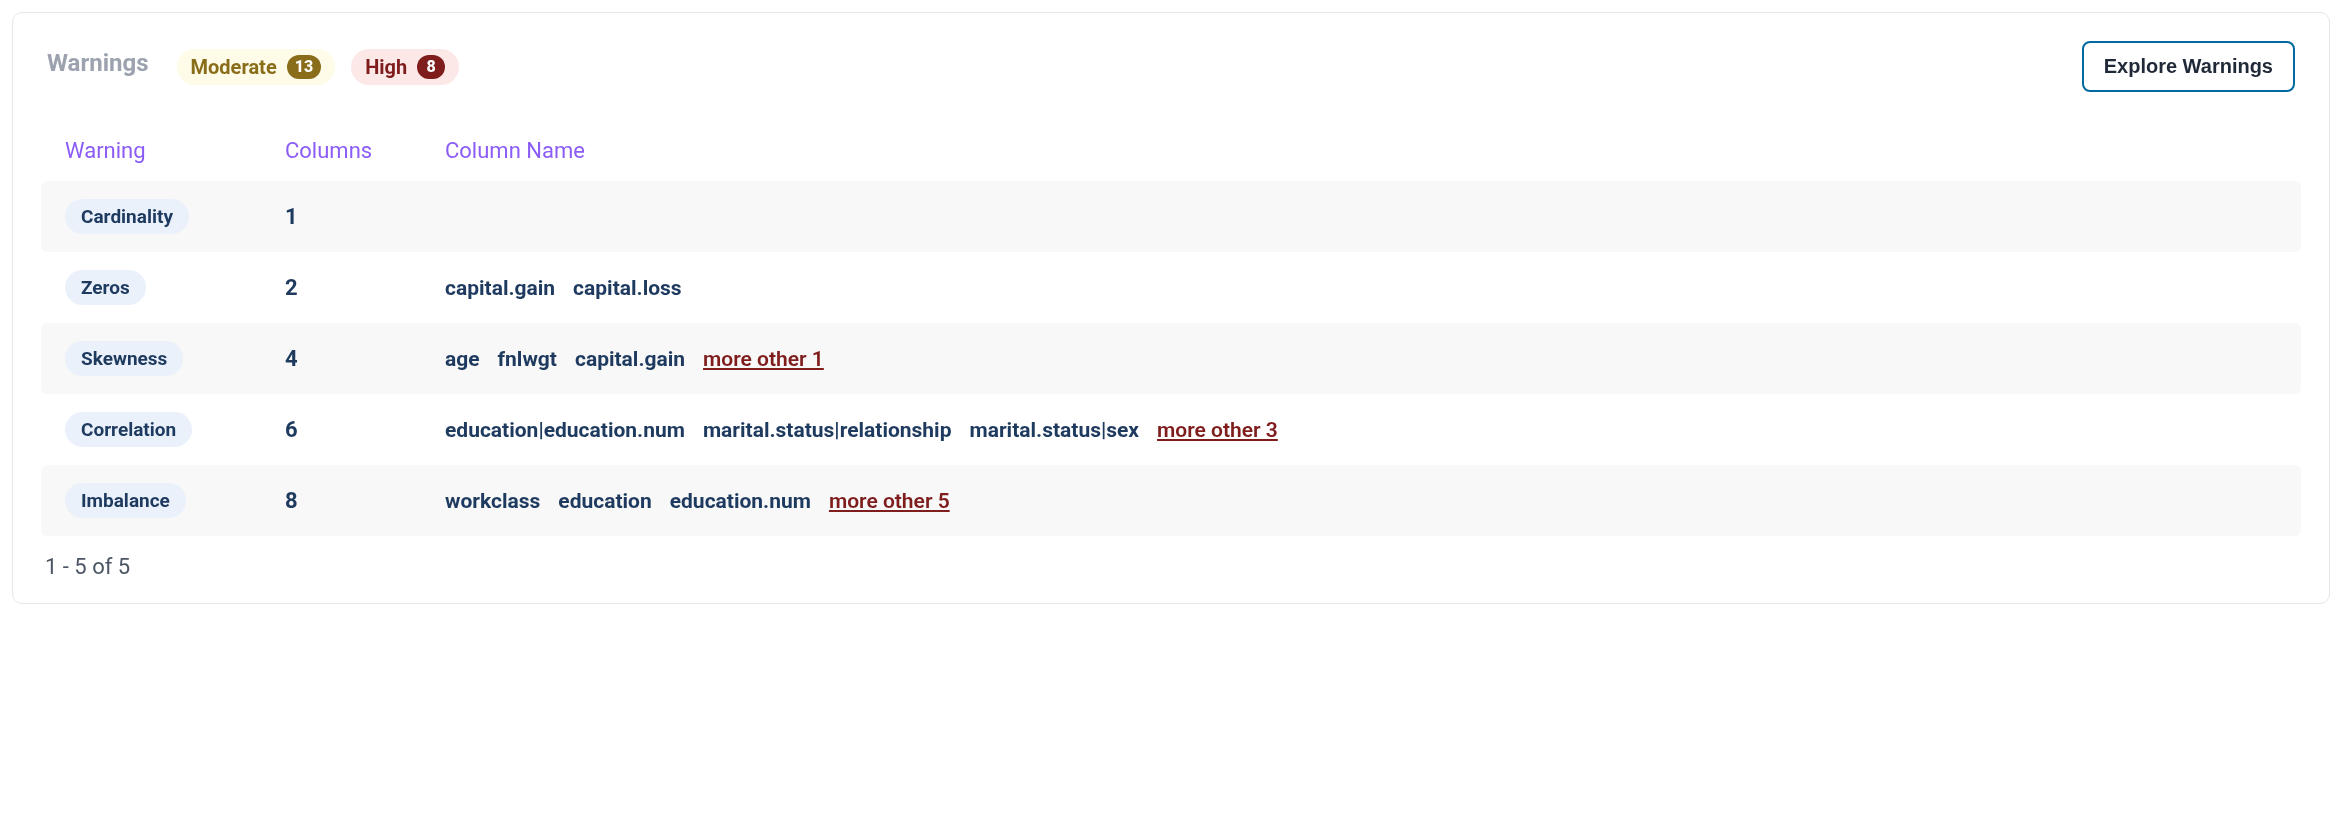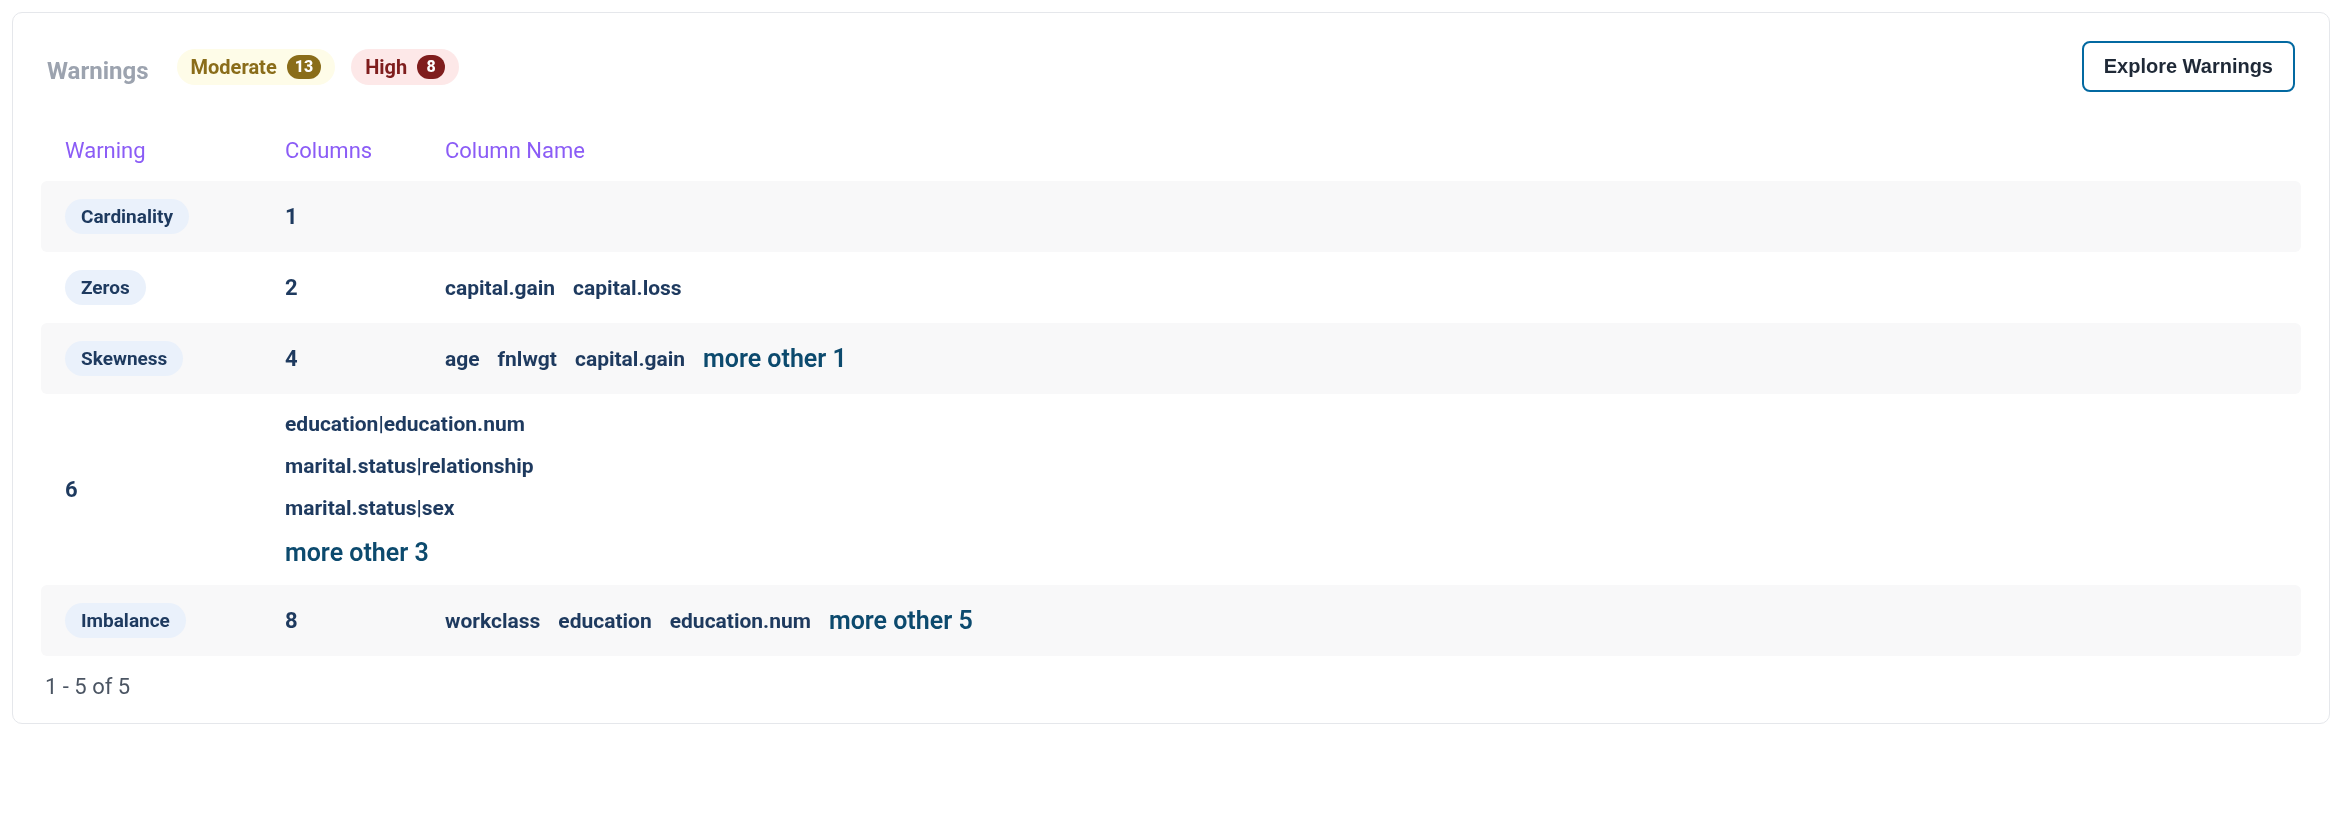--- a/index.html
+++ b/index.html
@@ -18,21 +18,21 @@
   }
   .header-row {
     display: flex;
     align-items: center;
     justify-content: space-between;
     margin-bottom: 20px;
     padding: 0 6px;
   }
   .header-left {
     display: flex;
-    align-items: flex-end;
+    align-items: flex-start;
     gap: 28px;
   }
   .title {
     font-size: 24px;
     font-weight: 700;
     color: #9ca3af;
   }
   .filters {
     display: flex;
     align-items: center;
@@ -130,24 +130,25 @@
     display: flex;
     flex-wrap: wrap;
     gap: 18px;
     align-items: center;
     font-size: 21px;
     font-weight: 700;
     color: #1e3a5f;
   }
   .col-name-item { cursor: pointer; }
   .more-other {
-    font-size: 25px;
+    font-size: 21px;
     font-weight: 600;
-    color: #0c4a6e;
-    cursor: pointer;
+    color: #7f1d1d;
+    cursor: pointer;
+    text-decoration: underline;
   }
   .footer-range {
     margin-top: 18px;
     font-size: 22px;
     font-weight: 400;
     color: #4b5563;
     padding-left: 4px;
   }
 </style>
 </head>
@@ -195,20 +196,21 @@
           <div><span class="warning-chip">Skewness</span></div>
           <div class="col-count">4</div>
           <div class="col-names">
             <span class="col-name-item">age</span>
             <span class="col-name-item">fnlwgt</span>
             <span class="col-name-item">capital.gain</span>
             <span class="more-other">more other 1</span>
           </div>
         </div>
         <div class="trow">
+          <div><span class="warning-chip">Correlation</span></div>
           <div class="col-count">6</div>
           <div class="col-names">
             <span class="col-name-item">education|education.num</span>
             <span class="col-name-item">marital.status|relationship</span>
             <span class="col-name-item">marital.status|sex</span>
             <span class="more-other">more other 3</span>
           </div>
         </div>
         <div class="trow">
           <div><span class="warning-chip">Imbalance</span></div>

